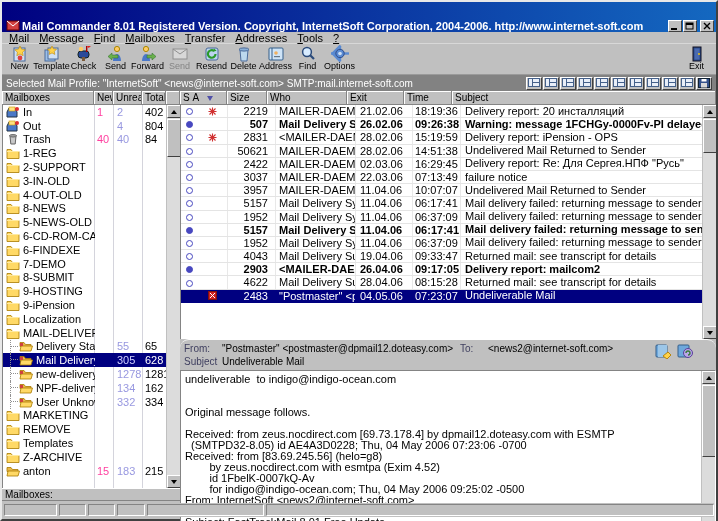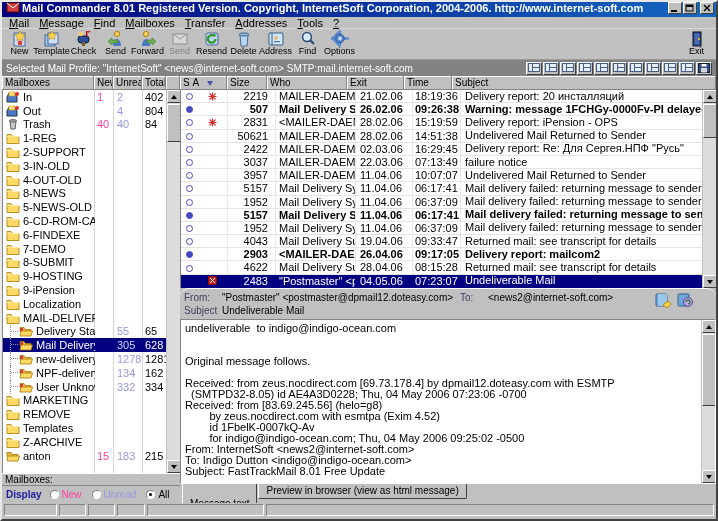--- a/index.html
+++ b/index.html
@@ -1,21 +1,21 @@
 <!DOCTYPE html>
 <html><head>
 <meta charset="utf-8">
 <style>
   * { margin:0; padding:0; box-sizing:border-box; }
   html,body { width:718px; height:521px; }
   body { font-family:"Liberation Sans", sans-serif; font-size:11px; background:#c0c0c0; position:relative; overflow:hidden; }
   .window { position:absolute; left:0; top:0; width:718px; height:521px; background:#c0c0c0;
             border:2px solid; border-color:#e8e8e8 #404040 #404040 #e8e8e8; }
   
-  .titlebar { height:15px; background:linear-gradient(to right,#000080,#1468c0); display:flex; align-items:flex-start; padding:0 2px; }
+  .titlebar { height:30px; background:linear-gradient(to right,#000080,#1468c0); display:flex; align-items:flex-end; padding:0 2px; }
   .app-icon { width:14px; height:12px; margin:0 2px; flex:none; }
   .title-text { color:#fff; font-weight:bold; font-size:11px; flex:1; white-space:nowrap; overflow:hidden; }
   .tb-btn { width:14px; height:12px; background:#c0c0c0; border:1px solid; border-color:#fff #404040 #404040 #fff;
             margin-left:1px; position:relative; flex:none; }
   .tb-btn.close { margin-left:3px; }
   
   .menubar { height:12px; display:flex; align-items:center; padding-left:2px; border-bottom:1px solid #d8d8d8; }
   .menu-item { padding:0 5px; font-size:11px; white-space:nowrap; }
   
   .toolbar { height:30px; display:flex; align-items:flex-start; padding:1px 2px 0 2px; }
@@ -52,21 +52,21 @@
   .conn::after { content:""; position:absolute; left:0; top:6px; width:7px; border-top:1px dotted #909090; }
   .mb-footer { height:13px; line-height:12px; padding-left:3px; font-size:10px; background:#c0c0c0;
                border-top:1px solid #fff; border-bottom:1px solid #848484; }
   .mb-display { height:16px; display:flex; align-items:center; font-size:10px; padding-left:4px; background:#c0c0c0; }
   .disp-label { color:#2020a0; margin-right:8px; font-weight:bold; }
   .radio { width:9px; height:9px; border-radius:50%; background:#fff; border:1px solid; border-color:#848484 #fff #fff #848484;
            display:inline-block; margin-right:3px; position:relative; flex:none; }
   .radio.checked::after { content:""; position:absolute; left:2px; top:2px; width:3px; height:3px; border-radius:50%; background:#000; }
   .radio-opt { display:flex; align-items:center; margin-right:10px; }
   
-  .ml-rows { position:relative; height:198px; background:#fff; overflow:hidden; border-left:1px solid #848484; }
+  .ml-rows { position:relative; height:234px; background:#fff; overflow:hidden; border-left:1px solid #848484; }
   .ml-row { display:flex; height:13.2px; align-items:center; border-bottom:1px solid #e4e4e4; width:522px; }
   .ml-row.bold { font-weight:bold; }
   .ml-row.sel { background:#000080; color:#fff; border-bottom-color:#000080; }
   .c-s { width:16px; flex:none; text-align:center; }
   .c-a { width:31px; flex:none; text-align:center; border-right:1px solid #e8e8e8; align-self:stretch; display:flex; align-items:center; justify-content:center; }
   .c-size { width:48px; flex:none; text-align:right; padding-right:7px; border-right:1px solid #e8e8e8; align-self:stretch; line-height:13px; }
   .c-who { width:80px; flex:none; padding-left:3px; overflow:hidden; white-space:nowrap; border-right:1px solid #e8e8e8; align-self:stretch; line-height:13px; }
   .c-when { width:57px; flex:none; padding-left:4px; overflow:hidden; white-space:nowrap; border-right:1px solid #e8e8e8; align-self:stretch; line-height:13px; }
   .c-time { width:48px; flex:none; padding-left:2px; overflow:hidden; white-space:nowrap; border-right:1px solid #e8e8e8; align-self:stretch; line-height:13px; }
   .c-subj { flex:1; padding-left:4px; overflow:hidden; white-space:nowrap; line-height:13px; }

